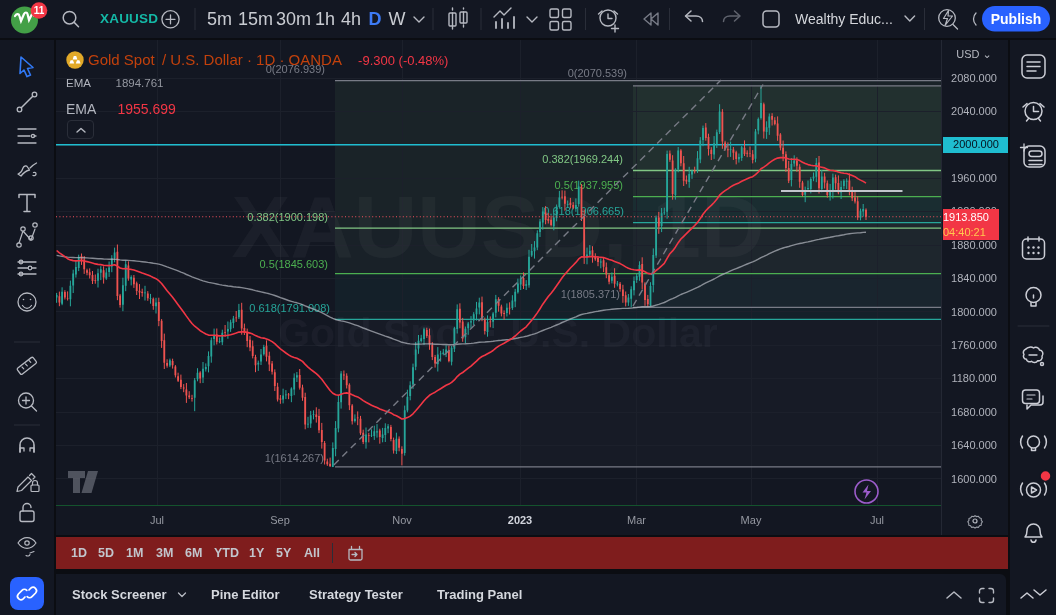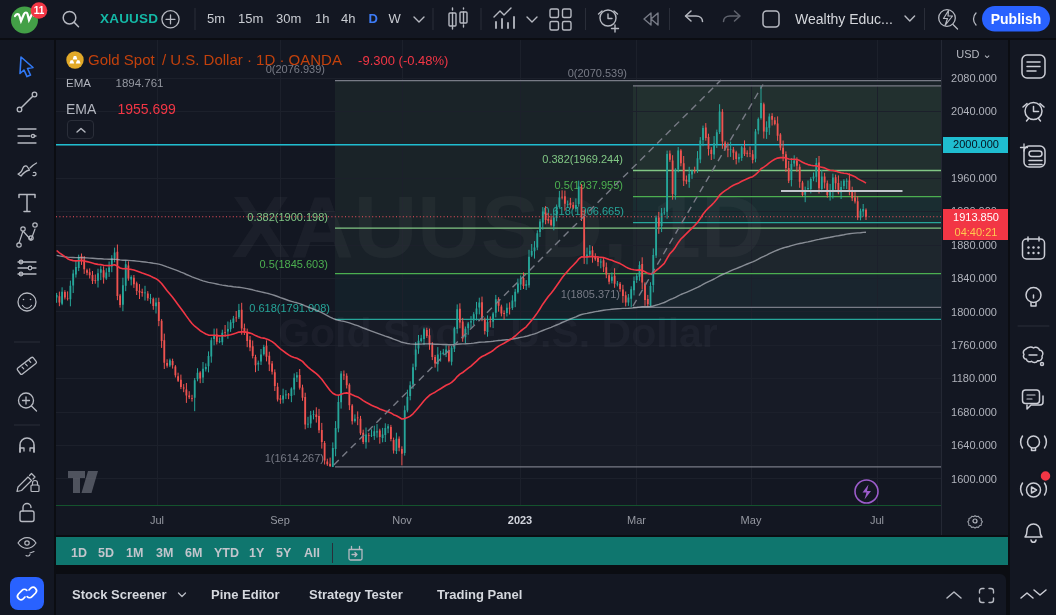--- a/index.html
+++ b/index.html
@@ -6,27 +6,27 @@
 font-family:"Liberation Sans",sans-serif;-webkit-font-smoothing:antialiased;}
 *{box-sizing:border-box}
 .abs{position:absolute}
 #page{position:relative;width:1056px;height:615px;background:#0b0d12}
 #topbar{left:0;top:0;width:1056px;height:38px;background:#131722}
 #lbar{left:0;top:40px;width:54px;height:575px;background:#131722}
 #chart{left:56px;top:40px;width:885px;height:465px}
 #paxis{left:941px;top:40px;width:67px;height:495px;background:#131722;border-left:1px solid #242834}
 #sidebar{left:1010px;top:40px;width:46px;height:575px;background:#131722}
 #taxis{left:56px;top:505px;width:885px;height:30px;background:#131722;border-top:1px solid #14532d}
-#rangebar{left:56px;top:537px;width:952px;height:28px;background:#0f766e}
+#rangebar{left:56px;top:537px;width:952px;height:36px;background:#7f1d1d}
 #botpanel{left:56px;top:574px;width:950px;height:41px;background:#131722;border-radius:0 6px 0 0}
 .plabel{position:absolute;left:0;width:64px;text-align:center;font-size:11px;color:#b0b3bc;line-height:11px}
 .tlabel{position:absolute;top:8px;font-size:11px;color:#9598a1;transform:translateX(-50%)}
 .ico{stroke:#b6b9c1;stroke-width:1.5;fill:none;stroke-linecap:round;stroke-linejoin:round}
 .icod{stroke:#60646e;stroke-width:1.5;fill:none;stroke-linecap:round;stroke-linejoin:round}
-.tbtxt{position:absolute;top:0;height:38px;line-height:38px;font-size:13px;color:#c9ccd2}
+.tbtxt{position:absolute;top:0;height:38px;line-height:38px;font-size:18px;color:#c9ccd2}
 .sep{position:absolute;top:8px;height:22px;width:1px;background:#2a2e39}
 .rtxt{position:absolute;top:0;height:32px;line-height:32px;font-size:12.5px;color:#c2c5cc;font-weight:600}
 .btxt{position:absolute;top:0;height:41px;line-height:41px;font-size:13px;color:#d5d8de;font-weight:600}
 </style>
 </head>
 <body>
 <div id="page">
 
 <div class="abs" id="topbar">
 <svg class="abs" style="left:0;top:0" width="1056" height="38" viewBox="0 0 1056 38">
@@ -306,21 +306,21 @@
 <span class="plabel" style="top:166px">1920.000</span>
 <span class="plabel" style="top:199.5px">1880.000</span>
 <span class="plabel" style="top:233px">1840.000</span>
 <span class="plabel" style="top:266.5px">1800.000</span>
 <span class="plabel" style="top:299.5px">1760.000</span>
 <span class="plabel" style="top:333px">1180.000</span>
 <span class="plabel" style="top:366.5px">1680.000</span>
 <span class="plabel" style="top:400px">1640.000</span>
 <span class="plabel" style="top:433.5px">1600.000</span>
 <div class="abs" style="left:1px;top:97.3px;width:66px;height:15.5px;background:#1fbdd0;color:#06131f;font-size:11px;line-height:15.5px;text-align:center;font-weight:500">2000.000</div>
-<div class="abs" style="left:1px;top:168.5px;width:66px;height:31px;background:#f23645;text-align:center">
+<div class="abs" style="left:1px;top:168.5px;width:56px;height:31px;background:#f23645;text-align:left">
   <div style="font-size:11px;line-height:17px;color:#fff;font-weight:500">1913.850</div>
   <div style="font-size:11px;line-height:13px;color:#ffc84f">04:40:21</div>
 </div>
 <svg class="abs" style="left:24px;top:472px" width="18" height="18" viewBox="0 0 18 18">
   <circle cx="9" cy="9" r="2" class="ico" style="stroke-width:1.2"></circle>
   <path d="M9 3.2l1.7 1 2 -.3 1.2 1.7 1.9.7v2l1.2 1.6-1.2 1.6v2l-1.9.7-1.2 1.7-2-.3-1.7 1-1.7-1-2 .3-1.2-1.7-1.9-.7v-2L1.2 9.9 2.4 8.3v-2l1.9-.7L5.5 3.9l2 .3z" fill="none" stroke="#9b9fa8" stroke-width="1.2" transform="scale(0.92) translate(0.8,0.8)"></path>
 </svg>
 </div>
 
 <div class="abs" id="taxis">

